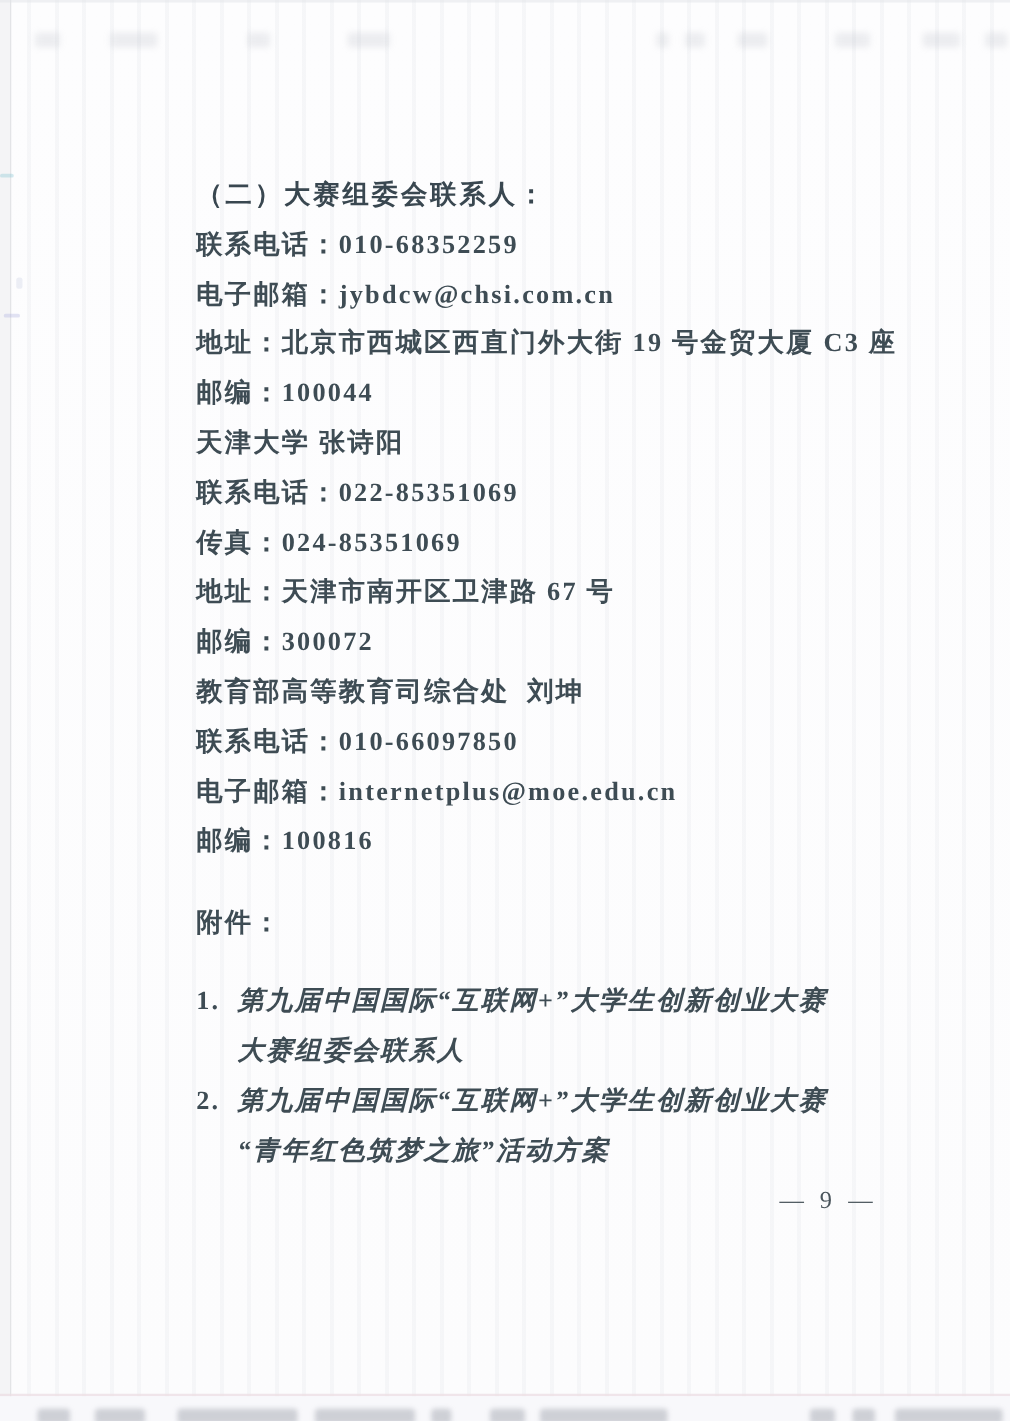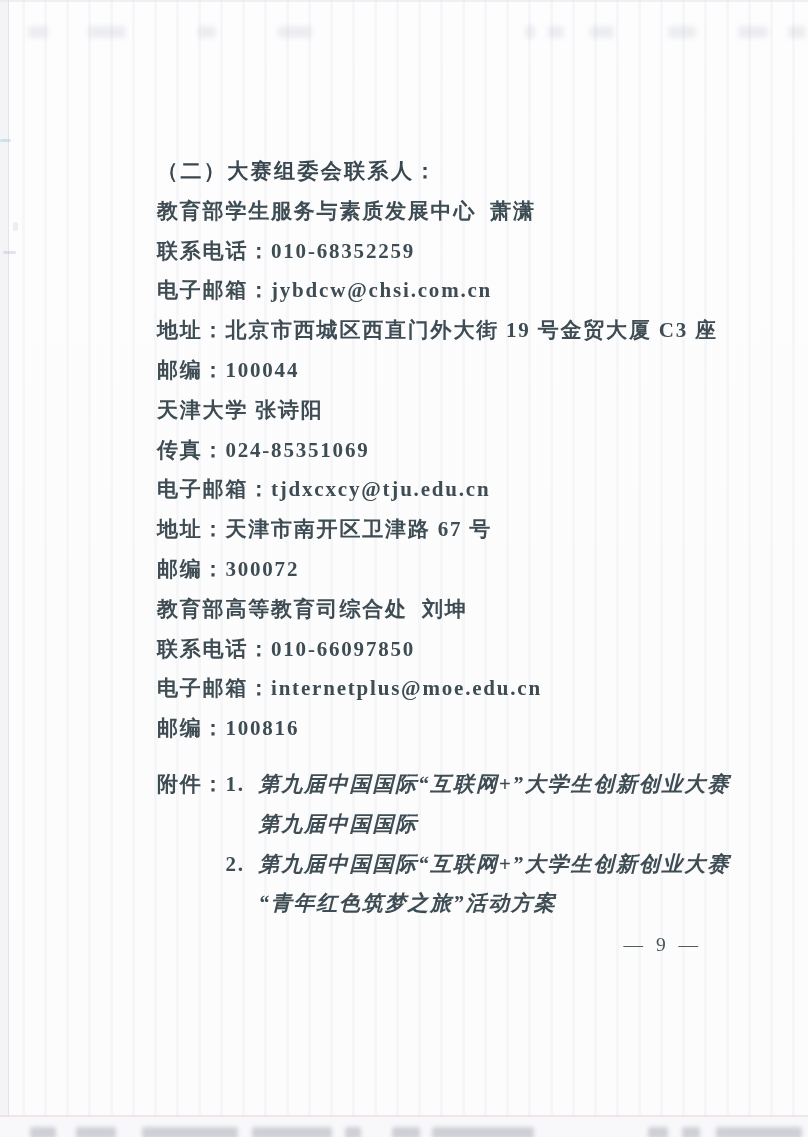--- a/index.html
+++ b/index.html
@@ -36,30 +36,30 @@
   .bottom-line { position:absolute; left:0; top:1115px; width:808px; height:2px;
     background:rgba(236,221,227,0.75); }
   .bottom-strip { position:absolute; left:0; top:1117px; width:808px; height:20px;
     background:#f8f8fb; overflow:hidden; }
   .ghost-bottom { top:10px; height:12px; position:absolute; left:0; width:808px; }
   .smudge { position:absolute; height:100%; border-radius:3px;
     background:rgba(110,115,128,0.30); filter:blur(2.2px); }
   .ghost-top .smudge { background:rgba(150,155,168,0.16); filter:blur(2.5px); }
   
   .content {
-    position:absolute; left:157px; top:152px; width:606px;
+    position:absolute; left:157px; top:136px; width:606px;
     color:#3e4c54;
     font-size:21px;
     font-weight:bold;
     letter-spacing:1.8px;
     filter:blur(0.3px);
   }
   .doc-line { line-height:39.8px; white-space:pre-wrap; }
   .heading { color:#394750; letter-spacing:2.4px; }
-  .attachments { margin-top:16px; display:flex; }
+  .attachments { margin-top:26px; display:flex;flex-direction:column; }
   .att-label { flex:0 0 62px; line-height:39.8px; white-space:nowrap; }
   .att-items { flex:1; }
   .att-item { display:flex; }
   .att-num { flex:0 0 33px; line-height:39.8px; }
   .att-text { flex:1; }
   .att-line { display:block; line-height:39.8px; white-space:pre-wrap;font-style:italic; }
   .page-number {
     margin-top:2px;
     width:545px;
     text-align:right;
@@ -92,44 +92,43 @@
     <div class="smudge" style="left:590px;width:24px;"></div>
     <div class="smudge" style="left:668px;width:28px;"></div>
     <div class="smudge" style="left:738px;width:30px;"></div>
     <div class="smudge" style="left:788px;width:18px;"></div>
   </div>
 
   <div class="content">
     <div class="doc-line heading">（二）大赛组委会联系人：</div>
 
     <div id="body-lines">
-        <div class="doc-line">教育部学生服务与素质发展中心  萧潇</div>
         <div class="doc-line">联系电话：010-68352259</div>
         <div class="doc-line">电子邮箱：jybdcw@chsi.com.cn</div>
         <div class="doc-line">地址：北京市西城区西直门外大街 19 号金贸大厦 C3 座</div>
         <div class="doc-line">邮编：100044</div>
         <div class="doc-line">天津大学 张诗阳</div>
+        <div class="doc-line">联系电话：022-85351069</div>
         <div class="doc-line">传真：024-85351069</div>
-        <div class="doc-line">电子邮箱：tjdxcxcy@tju.edu.cn</div>
         <div class="doc-line">地址：天津市南开区卫津路 67 号</div>
         <div class="doc-line">邮编：300072</div>
         <div class="doc-line">教育部高等教育司综合处  刘坤</div>
         <div class="doc-line">联系电话：010-66097850</div>
         <div class="doc-line">电子邮箱：internetplus@moe.edu.cn</div>
         <div class="doc-line">邮编：100816</div>
       </div>
 
     <div class="attachments">
       <span class="att-label">附件：</span>
       <div class="att-items" id="att-items">
           <div class="att-item">
             <span class="att-num">1.</span>
             <span class="att-text">
               <span class="att-line">第九届中国国际“互联网+”大学生创新创业大赛</span>
-              <span class="att-line">第九届中国国际</span>
+              <span class="att-line">大赛组委会联系人</span>
             </span>
           </div>
           <div class="att-item">
             <span class="att-num">2.</span>
             <span class="att-text">
               <span class="att-line">第九届中国国际“互联网+”大学生创新创业大赛</span>
               <span class="att-line">“青年红色筑梦之旅”活动方案</span>
             </span>
           </div>
         </div>

